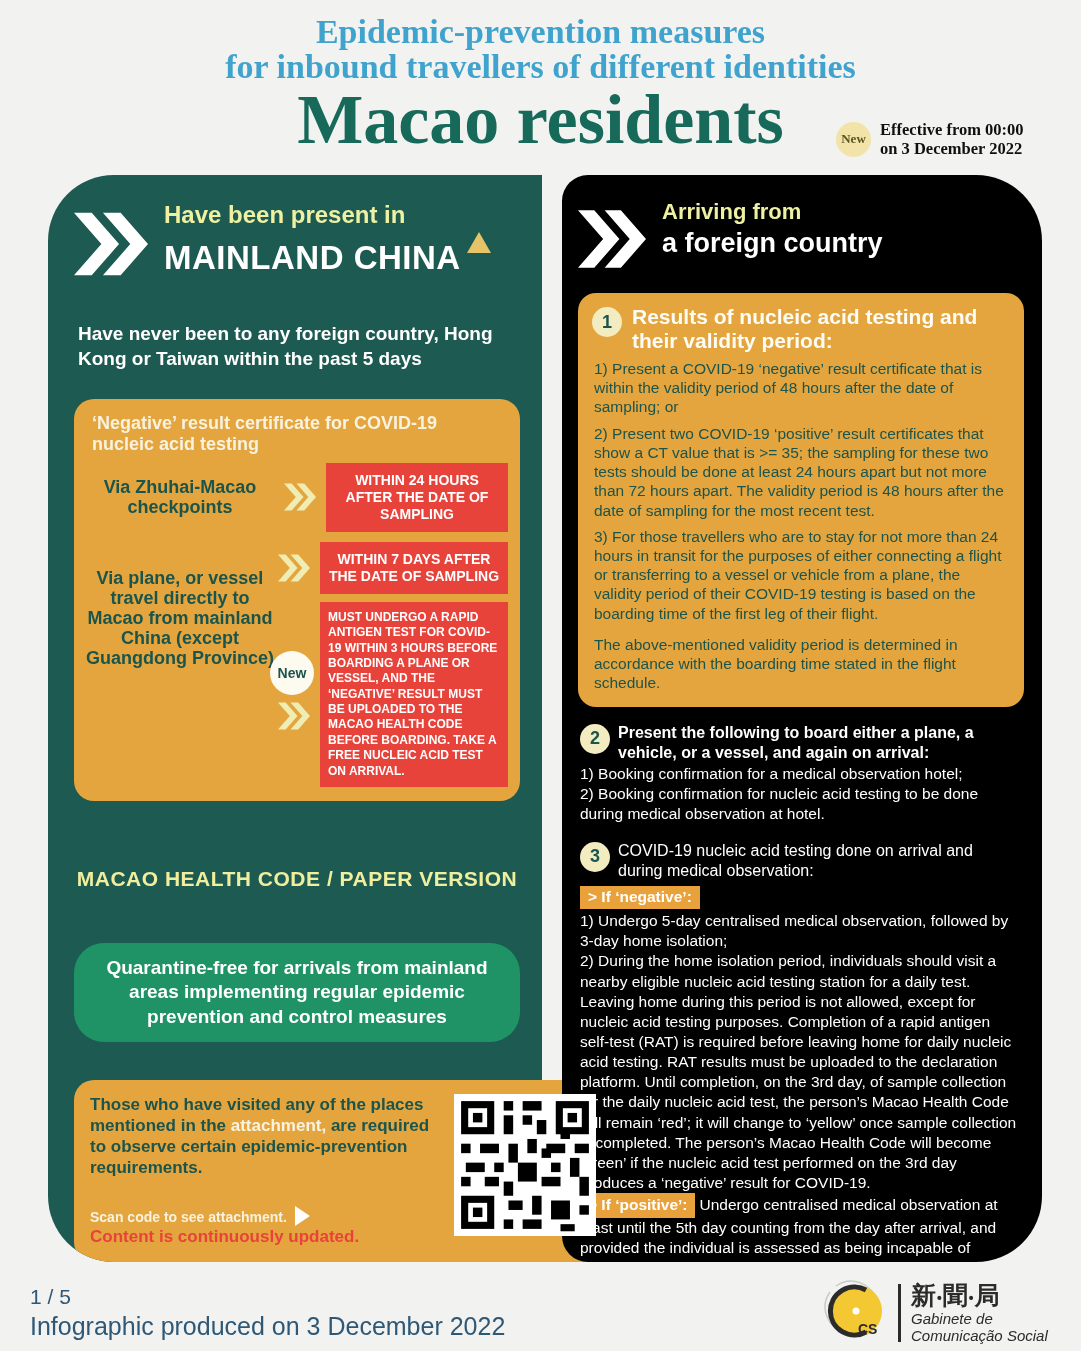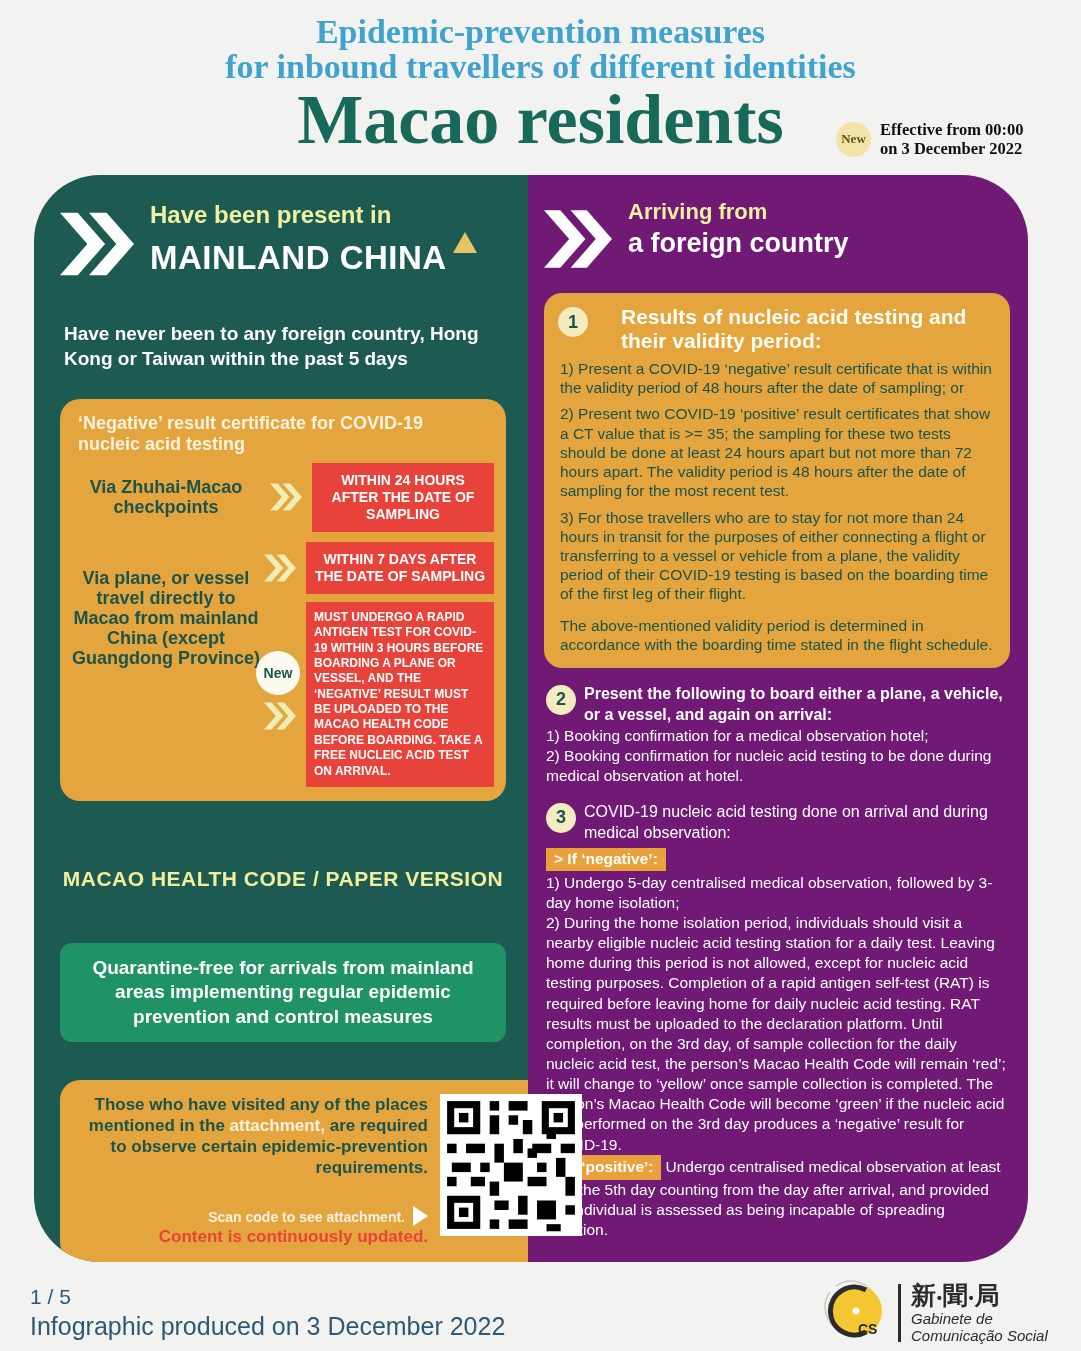--- a/index.html
+++ b/index.html
@@ -11,24 +11,24 @@
   }
   
   .header{padding-top:14px;text-align:center;position:relative;font-family:Liberation Serif, serif;}
   .title-blue{color:#3fa3cd;font-weight:bold;font-size:34px;line-height:1.04;}
   .main-title{color:#17695a;font-weight:bold;font-size:70px;line-height:1.0;letter-spacing:0;}
   .effective{position:absolute;top:120px;left:836px;display:flex;align-items:center;gap:9px;text-align:left;}
   .badge-circle{border-radius:50%;display:flex;align-items:center;justify-content:center;font-weight:bold;flex:none;}
   .badge-new-hdr{width:35px;height:35px;background:#f2e4a9;color:#5c5320;font-size:13px;}
   .eff-text{font-size:16.5px;font-weight:bold;color:#101010;line-height:1.18;}
   
-  .panels{position:absolute;top:175px;left:34px;width:994px;height:1087px;
-    border-radius:66px;overflow:hidden;display:flex;}
+  .panels{position:absolute;top:175px;left:48px;width:994px;height:1087px;
+    border-radius:66px;overflow:hidden;display:flex;gap:20px;}
   .panel-left{width:494px;background:#1d5a52;box-sizing:border-box;padding:26px 22px 0 26px;color:#fff;}
-  .panel-right{width:500px;background:#701a75;box-sizing:border-box;padding:24px 18px 0 16px;color:#fff;}
+  .panel-right{width:500px;background:#000000;box-sizing:border-box;padding:24px 18px 0 16px;color:#fff;border-radius:26px;}
   .phead{display:flex;gap:16px;align-items:flex-start;}
   .chev-big{flex:none;margin-top:4px;}
   .kicker{color:#eef0a2;font-size:24px;font-weight:bold;margin-bottom:3px;}
   .ltitle{color:#fff;font-size:33px;font-weight:bold;letter-spacing:0.5px;line-height:1.05;}
   .rtitle{color:#fff;font-size:27px;font-weight:bold;line-height:1.12;}
   .tri-sup{display:inline-block;width:0;height:0;border-left:12px solid transparent;border-right:12px solid transparent;border-bottom:21px solid #e8c468;margin-left:6px;vertical-align:16px;}
   .intro{margin:34px 0 0 4px;font-size:19px;font-weight:bold;line-height:1.32;width:444px;}
   
   .cert-box{background:#e5a53e;border-radius:20px;margin-top:28px;width:446px;box-sizing:border-box;padding:12px 12px 14px 12px;}
   .cert-title{color:#f8f3e0;font-size:18px;font-weight:bold;line-height:1.15;margin:2px 6px 8px;}
@@ -39,34 +39,34 @@
   .redbox{background:#e8433b;color:#fff;font-weight:bold;text-align:center;padding:9px 6px;font-size:14px;line-height:1.22;flex:1;}
   .cert-row2{display:flex;margin-top:10px;align-items:flex-start;}
   .c2-label{width:188px;flex:none;margin-top:26px;}
   .c2-right{flex:1;display:flex;flex-direction:column;gap:8px;}
   .c2-line{display:flex;align-items:center;gap:6px;}
   .c2-marks{width:40px;flex:none;display:flex;flex-direction:column;align-items:center;gap:4px;}
   .redbox-small{font-size:12px;text-align:left;padding:8px 8px;line-height:1.28;}
   .new-circle-white{width:44px;height:44px;background:#fdfaf0;color:#1b544b;font-size:14px;margin-left:-4px;}
   
   .hc-heading{text-align:center;color:#f0ef9e;font-weight:bold;font-size:21px;margin-top:66px;letter-spacing:0.5px;}
-  .quar-box{background:#1f9366;border-radius:12px;margin:52px auto 0;width:446px;box-sizing:border-box;padding:13px 16px;text-align:center;font-size:19px;font-weight:bold;line-height:1.28;}
-  .attach-box{background:#e5a53e;border-radius:20px;margin-top:38px;width:534px;box-sizing:border-box;padding:14px 12px 14px 16px;display:flex;gap:12px;text-align:right;}
+  .quar-box{background:#1f9366;border-radius:30px;margin:52px auto 0;width:446px;box-sizing:border-box;padding:13px 16px;text-align:center;font-size:19px;font-weight:bold;line-height:1.28;}
+  .attach-box{background:#e5a53e;border-radius:20px;margin-top:38px;width:534px;box-sizing:border-box;padding:14px 12px 14px 16px;display:flex;gap:12px;}
   .attach-text{flex:1;}
   .attach-p{color:#1b544b;font-weight:bold;font-size:17px;line-height:1.24;margin:0;}
   .attach-hl{color:#f8f3e0;}
   .scan{color:#f8f3e0;font-weight:bold;font-size:14px;margin-top:28px;line-height:1.24;}
   .play-tri{display:inline-block;width:0;height:0;border-top:10px solid transparent;border-bottom:10px solid transparent;border-left:15px solid #ffffff;vertical-align:-4px;margin-left:8px;}
   .updated{color:#e8433b;font-weight:bold;font-size:17px;line-height:1.24;}
   .qr{width:142px;height:142px;background:#fff;flex:none;position:relative;}
   
   .sec1-box{background:#e5a53e;border-radius:18px;margin-top:14px;box-sizing:border-box;padding:12px 14px 14px;}
   .sec-head{display:flex;gap:10px;align-items:flex-start;}
   .num-badge{width:30px;height:30px;background:#f2ecc0;color:#1b544b;font-size:18px;margin-top:2px;}
-  .sec1-title{color:#fdfdf6;font-size:21px;font-weight:bold;line-height:1.12;margin-left:23px;}
+  .sec1-title{color:#fdfdf6;font-size:21px;font-weight:bold;line-height:1.12;}
   .sec1-p{color:#1b544b;font-size:15.5px;line-height:1.24;margin:7px 2px 0;font-weight:normal;}
   .sec1-p-last{margin-top:12px;}
   .wsec{margin-top:16px;padding:0 4px 0 2px;}
   .wsec-title{font-size:16px;font-weight:bold;line-height:1.3;margin:0;}
   .wsec-title-norm{font-weight:normal;}
   .num-float{float:left;margin:1px 8px 2px 0;}
   .wsec-p{font-size:15.5px;line-height:1.3;margin:0;font-weight:normal;}
   .chip{display:inline-block;background:#e9a23b;color:#fff;font-weight:bold;font-size:15.5px;padding:2px 8px 3px;margin:4px 0 2px;}
   .chip-inline{margin:0 4px 0 0;}
   

